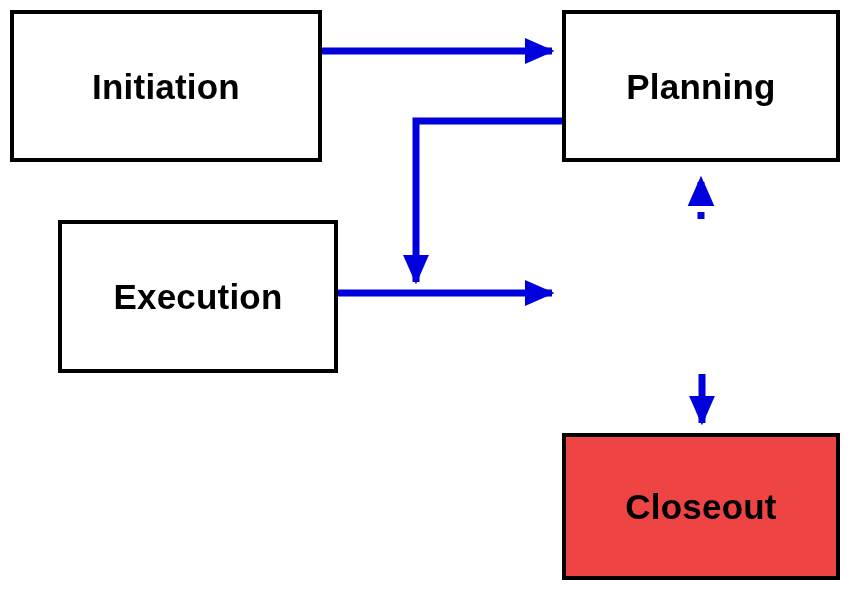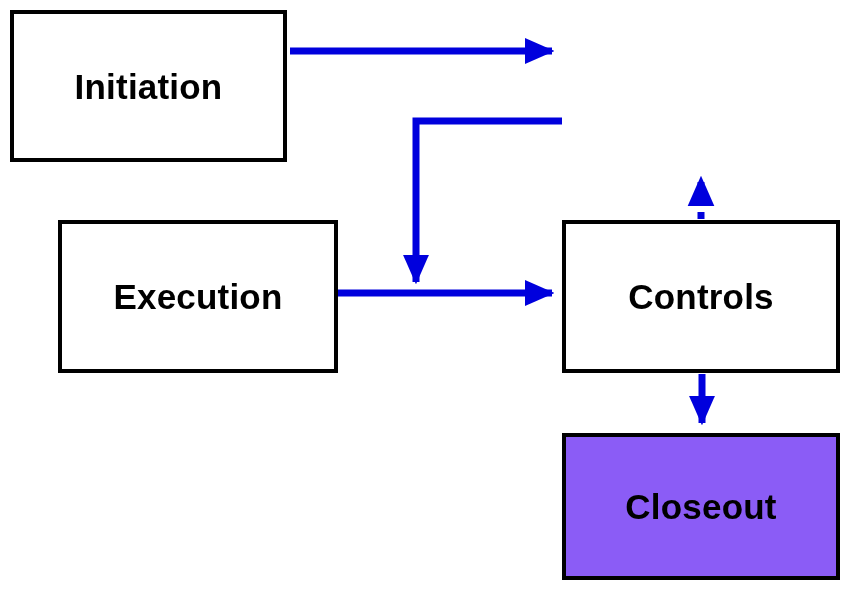--- a/index.html
+++ b/index.html
@@ -24,21 +24,21 @@
     align-items: center;
     justify-content: center;
     color: #000000;
     font-weight: bold;
     font-size: 35px;
     letter-spacing: 0.2px;
     line-height: 1;
     user-select: none;
   }
   .node.highlight {
-    background: #8b5cf6;
+    background: #ef4444;
   }
   .node-label {
     display: block;
     white-space: nowrap;
   }
   #edges {
     position: absolute;
     left: 0;
     top: 0;
     width: 856px;
@@ -68,30 +68,30 @@
 
     <path d="M 562 121 L 416 121 L 416 282" fill="none" stroke="#0000DD" stroke-width="7" stroke-linejoin="miter" marker-end="url(#arrowEnd)"></path>
 
     <path d="M 300 293 L 552 293" fill="none" stroke="#0000DD" stroke-width="7" marker-start="url(#arrowStart)" marker-end="url(#arrowEnd)"></path>
 
     <path d="M 701 219 L 701 180" fill="none" stroke="#0000DD" stroke-width="7" stroke-dasharray="7 8" stroke-linecap="butt" marker-end="url(#arrowDotted)"></path>
 
     <path d="M 702 374 L 702 423" fill="none" stroke="#0000DD" stroke-width="7" marker-end="url(#arrowEnd)"></path>
   </svg>
 
-  <div class="node" id="node-initiation" style="left:10px; top:10px; width:277px; height:152px;">
+  <div class="node" id="node-initiation" style="left:10px; top:10px; width:312px; height:152px;">
     <span class="node-label">Initiation</span>
   </div>
 
+  <div class="node" id="node-planning" style="left:562px; top:10px; width:278px; height:152px;">
+    <span class="node-label">Planning</span>
+  </div>
 
   <div class="node" id="node-execution" style="left:10px; top:220px; width:280px; height:153px;margin-left:48px;">
     <span class="node-label">Execution</span>
   </div>
 
-  <div class="node" id="node-controls" style="left:562px; top:220px; width:278px; height:153px;">
-    <span class="node-label">Controls</span>
-  </div>
 
   <div class="node highlight" id="node-closeout" style="left:562px; top:433px; width:278px; height:147px;">
     <span class="node-label">Closeout</span>
   </div>
 
 </div>
 
 </body></html>

